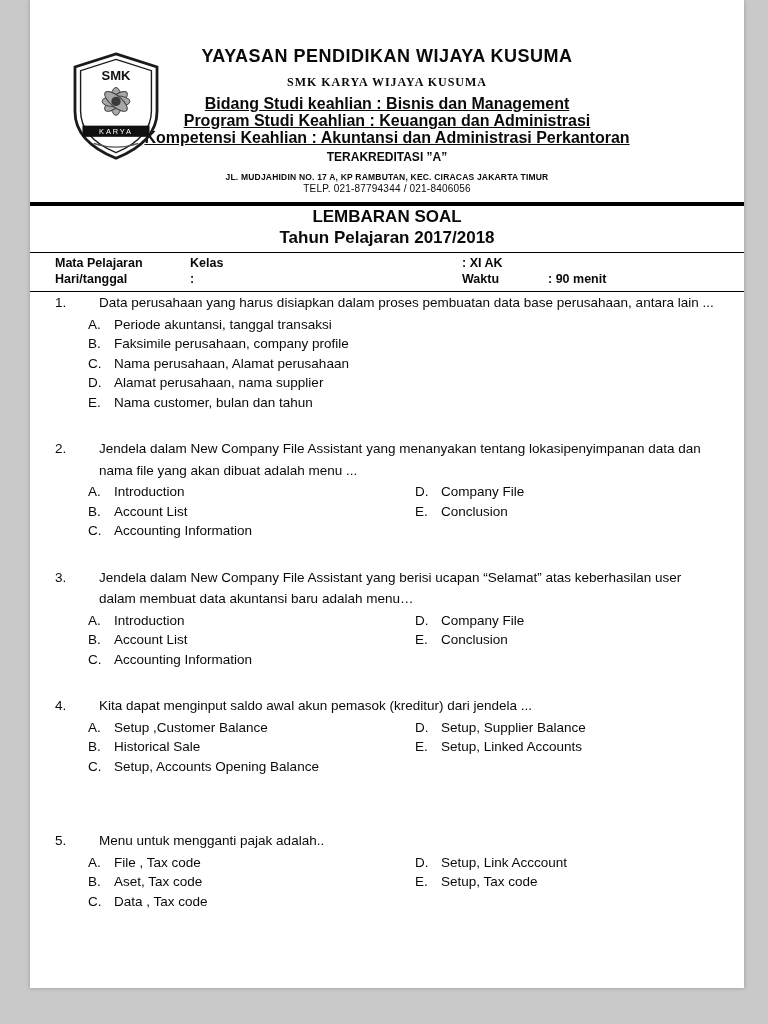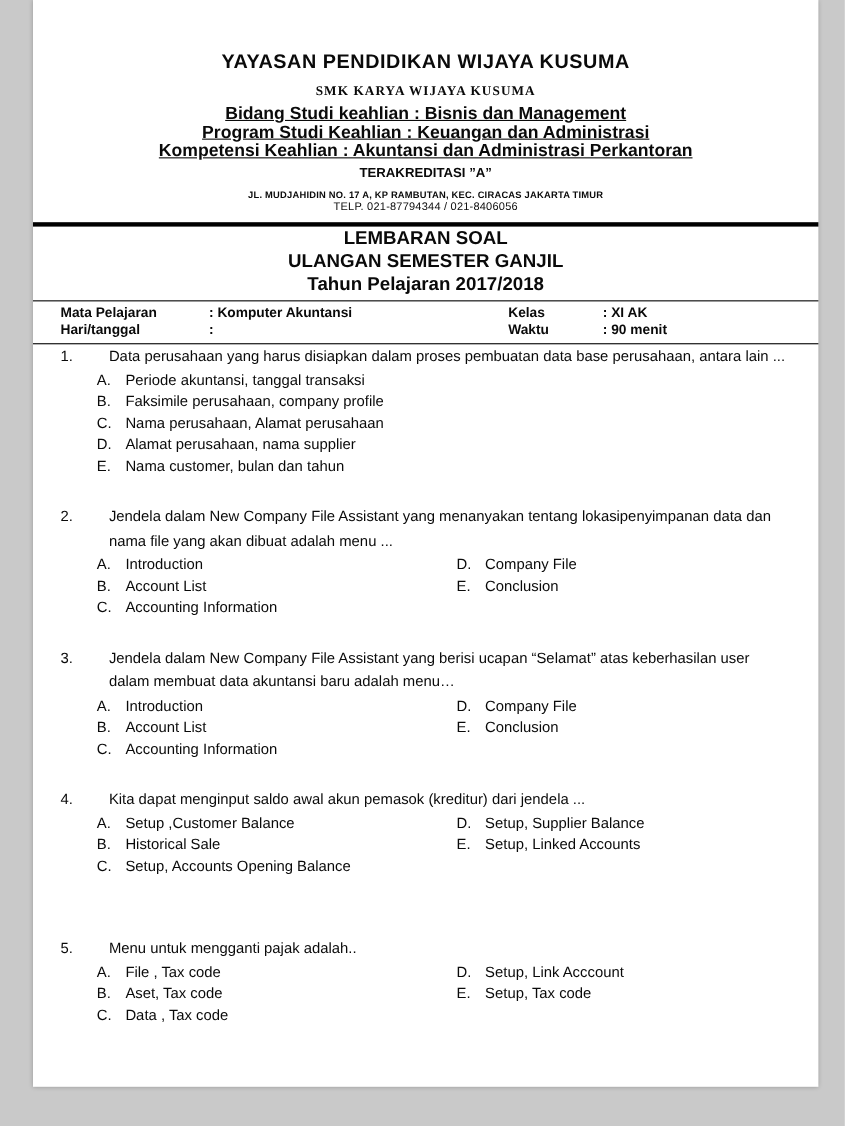--- a/index.html
+++ b/index.html
@@ -53,42 +53,57 @@
   .options-two { display:flex; }
   .col-left { width:327px; flex:0 0 327px; }
   .col-right { flex:1; }
 </style>
 </head>
 <body>
 
 <div class="page">
 
   <header class="letterhead">
+    <div class="logo">
+      <svg viewBox="0 0 100 118" width="100" height="110">
+        <path d="M50 2 L94 16 V64 Q94 96 50 114 Q6 96 6 64 V16 Z" fill="#ffffff" stroke="#1a1a1a" stroke-width="3"></path>
+        <path d="M50 8 L88 20 V63 Q88 92 50 108 Q12 92 12 63 V20 Z" fill="none" stroke="#1a1a1a" stroke-width="1.5"></path>
+        <text x="50" y="30" text-anchor="middle" font-size="14" font-weight="bold" fill="#111">SMK</text>
+        <g fill="#a8a8a8" stroke="#3a3a3a" stroke-width="1">
+          <ellipse cx="50" cy="53" rx="6" ry="15"></ellipse>
+          <ellipse cx="50" cy="53" rx="6" ry="15" transform="rotate(50 50 53)"></ellipse>
+          <ellipse cx="50" cy="53" rx="6" ry="15" transform="rotate(90 50 53)"></ellipse>
+          <ellipse cx="50" cy="53" rx="6" ry="15" transform="rotate(130 50 53)"></ellipse>
+        </g>
+        <circle cx="50" cy="53" r="5" fill="#3a3a3a"></circle>
+        <rect x="14" y="79" width="72" height="12" fill="#101010"></rect>
+        <text x="50" y="88" text-anchor="middle" font-size="8" letter-spacing="2" fill="#ffffff">KARYA</text>
+        <path d="M26 98 Q50 106 74 98" fill="none" stroke="#555" stroke-width="1.5"></path>
+      </svg>
+    </div>
     <div class="org">YAYASAN PENDIDIKAN WIJAYA KUSUMA</div>
     <div class="school">SMK KARYA WIJAYA KUSUMA</div>
     <div class="lh-line">Bidang Studi keahlian : Bisnis dan Management</div>
     <div class="lh-line">Program Studi Keahlian : Keuangan dan Administrasi</div>
     <div class="lh-line">Kompetensi Keahlian : Akuntansi dan Administrasi Perkantoran</div>
     <div class="accred">TERAKREDITASI ”A”</div>
     <div class="addr">JL. MUDJAHIDIN NO. 17 A, KP RAMBUTAN, KEC. CIRACAS JAKARTA TIMUR</div>
     <div class="phone">TELP. 021-87794344 / 021-8406056</div>
   </header>
 
   <div class="rule"></div>
 
   <div class="doc-title">
     <div>LEMBARAN SOAL</div>
-    <div>ULANGAN SEMESTER GANJIL</div>
     <div>Tahun Pelajaran 2017/2018</div>
   </div>
 
   <div class="meta">
       <div class="meta-row">
         <div class="meta-label">Mata Pelajaran</div>
-        <div class="meta-value">: Komputer Akuntansi</div>
         <div class="meta-label">Kelas</div>
         <div class="meta-value">: XI AK</div>
       </div>
       <div class="meta-row">
         <div class="meta-label">Hari/tanggal</div>
         <div class="meta-value">:</div>
         <div class="meta-label">Waktu</div>
         <div class="meta-value">: 90 menit</div>
       </div>
     </div>

